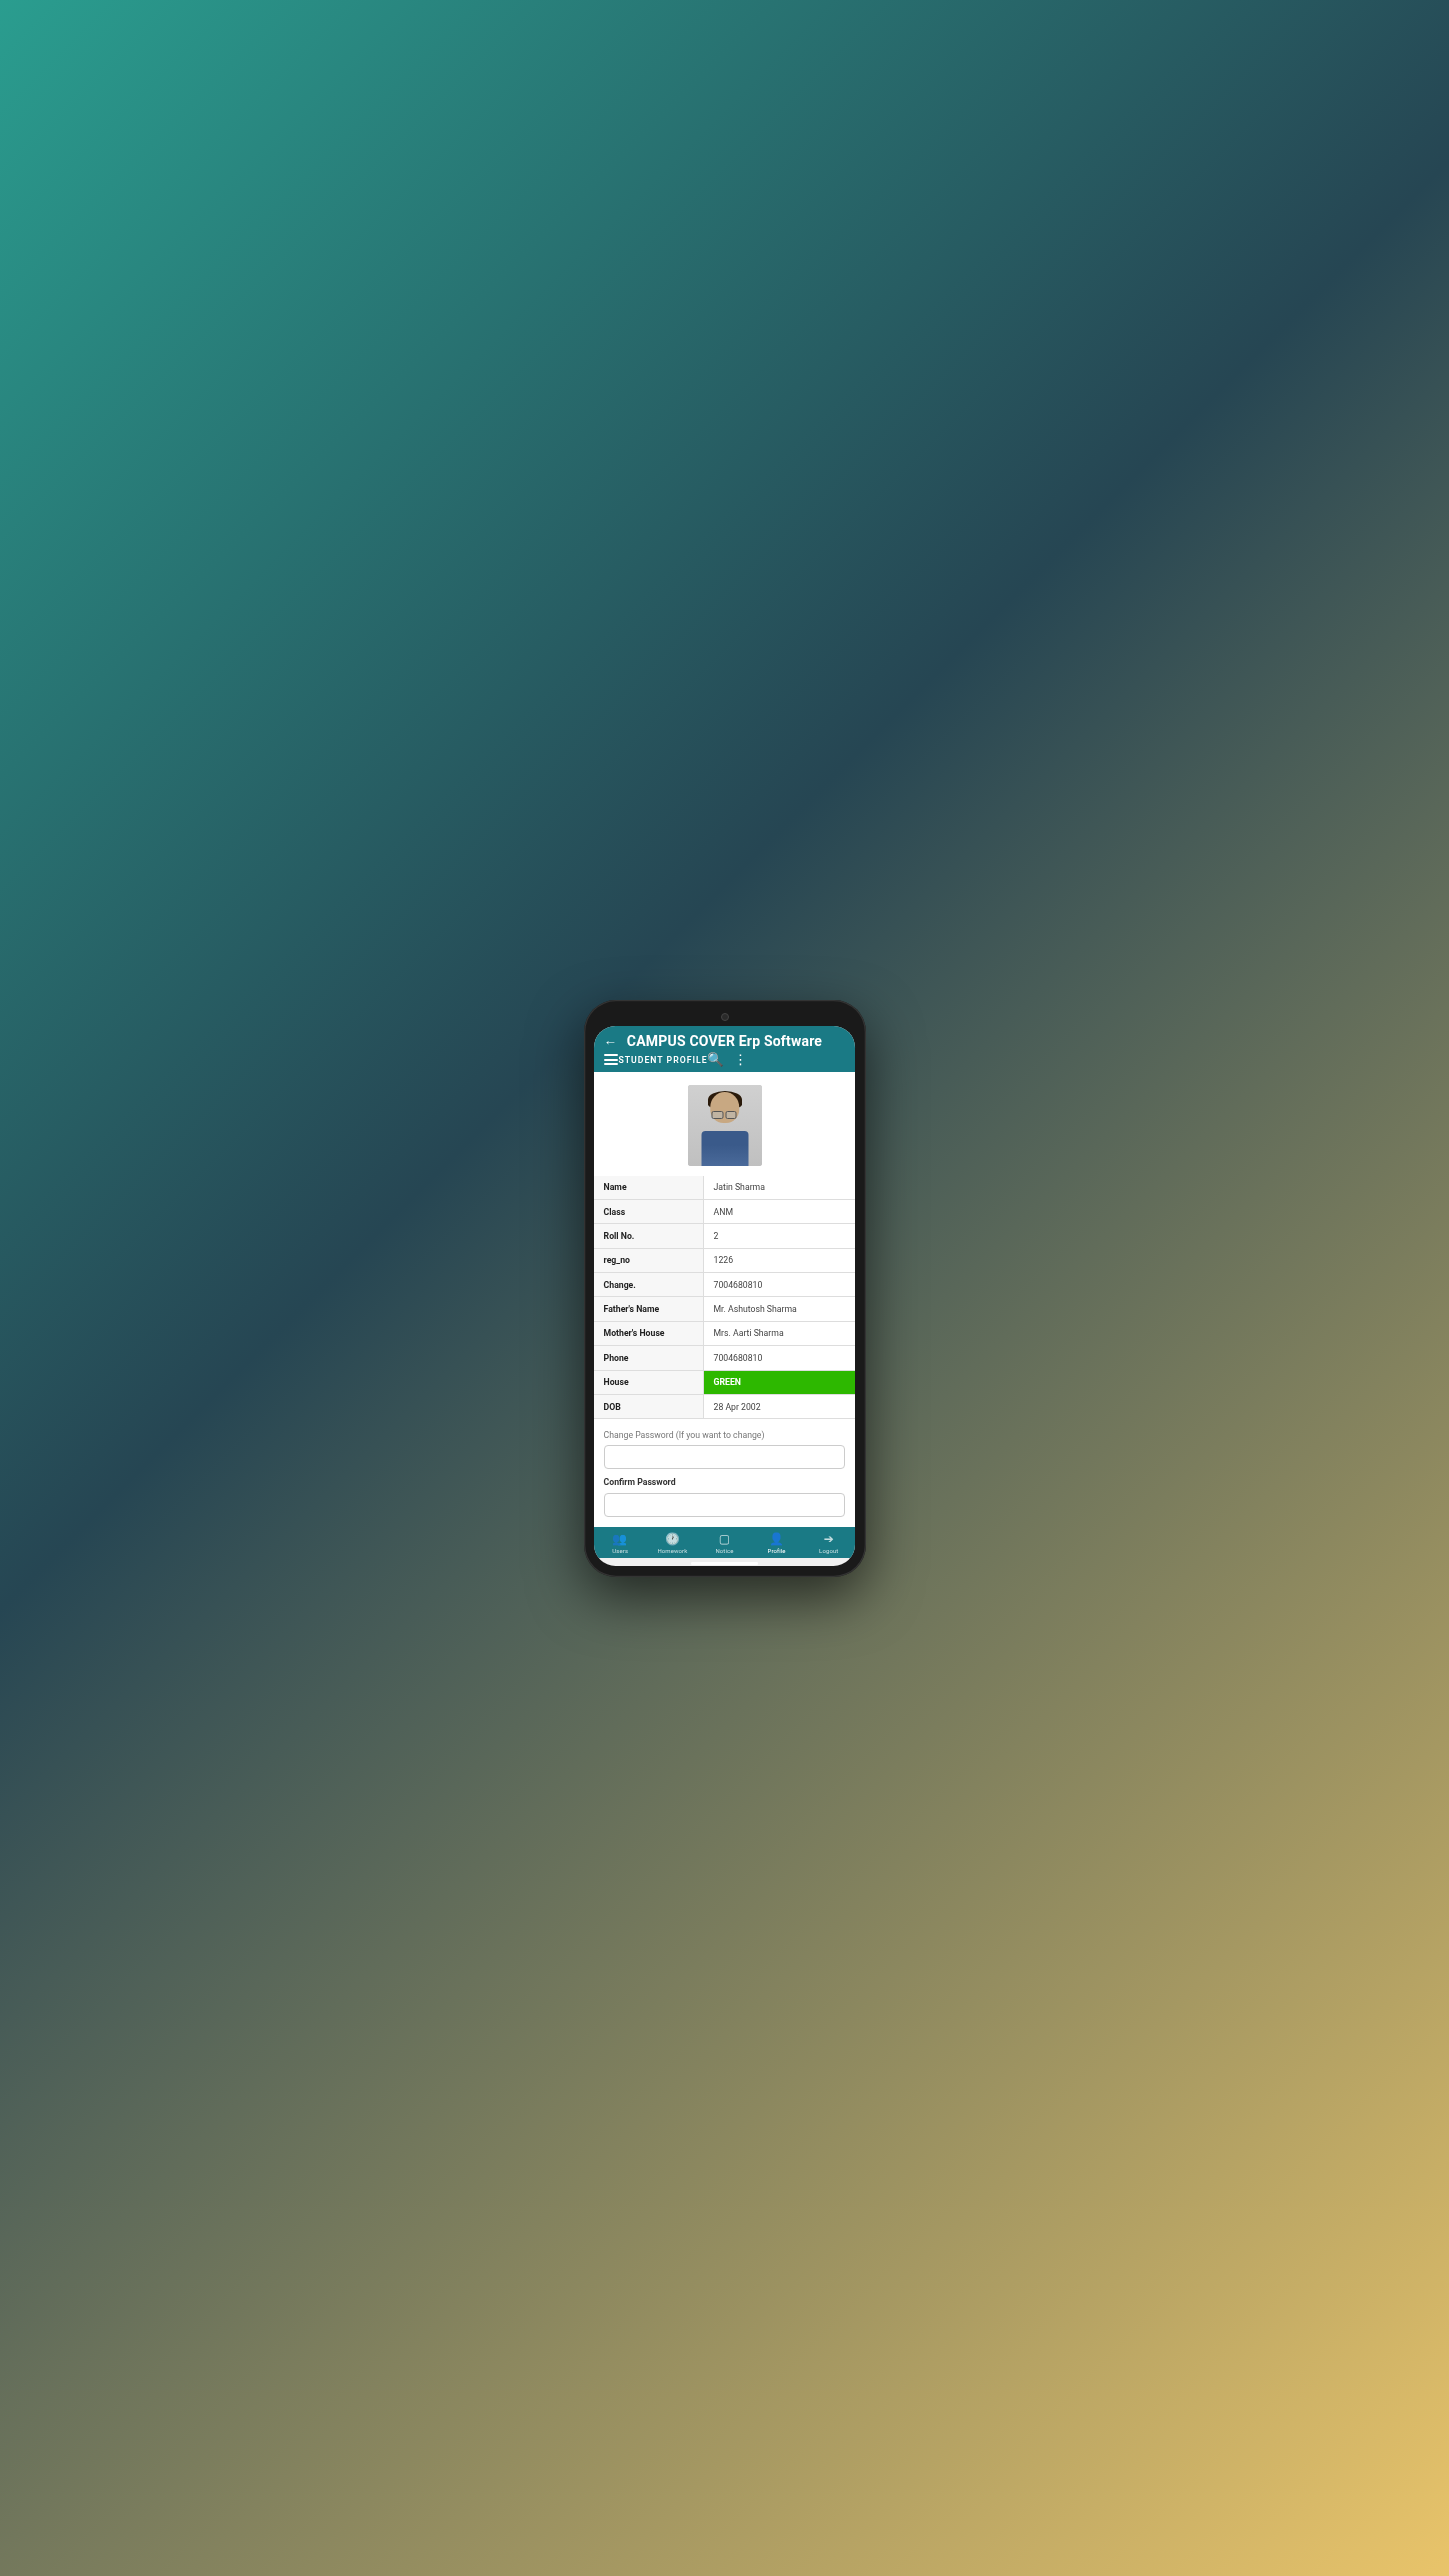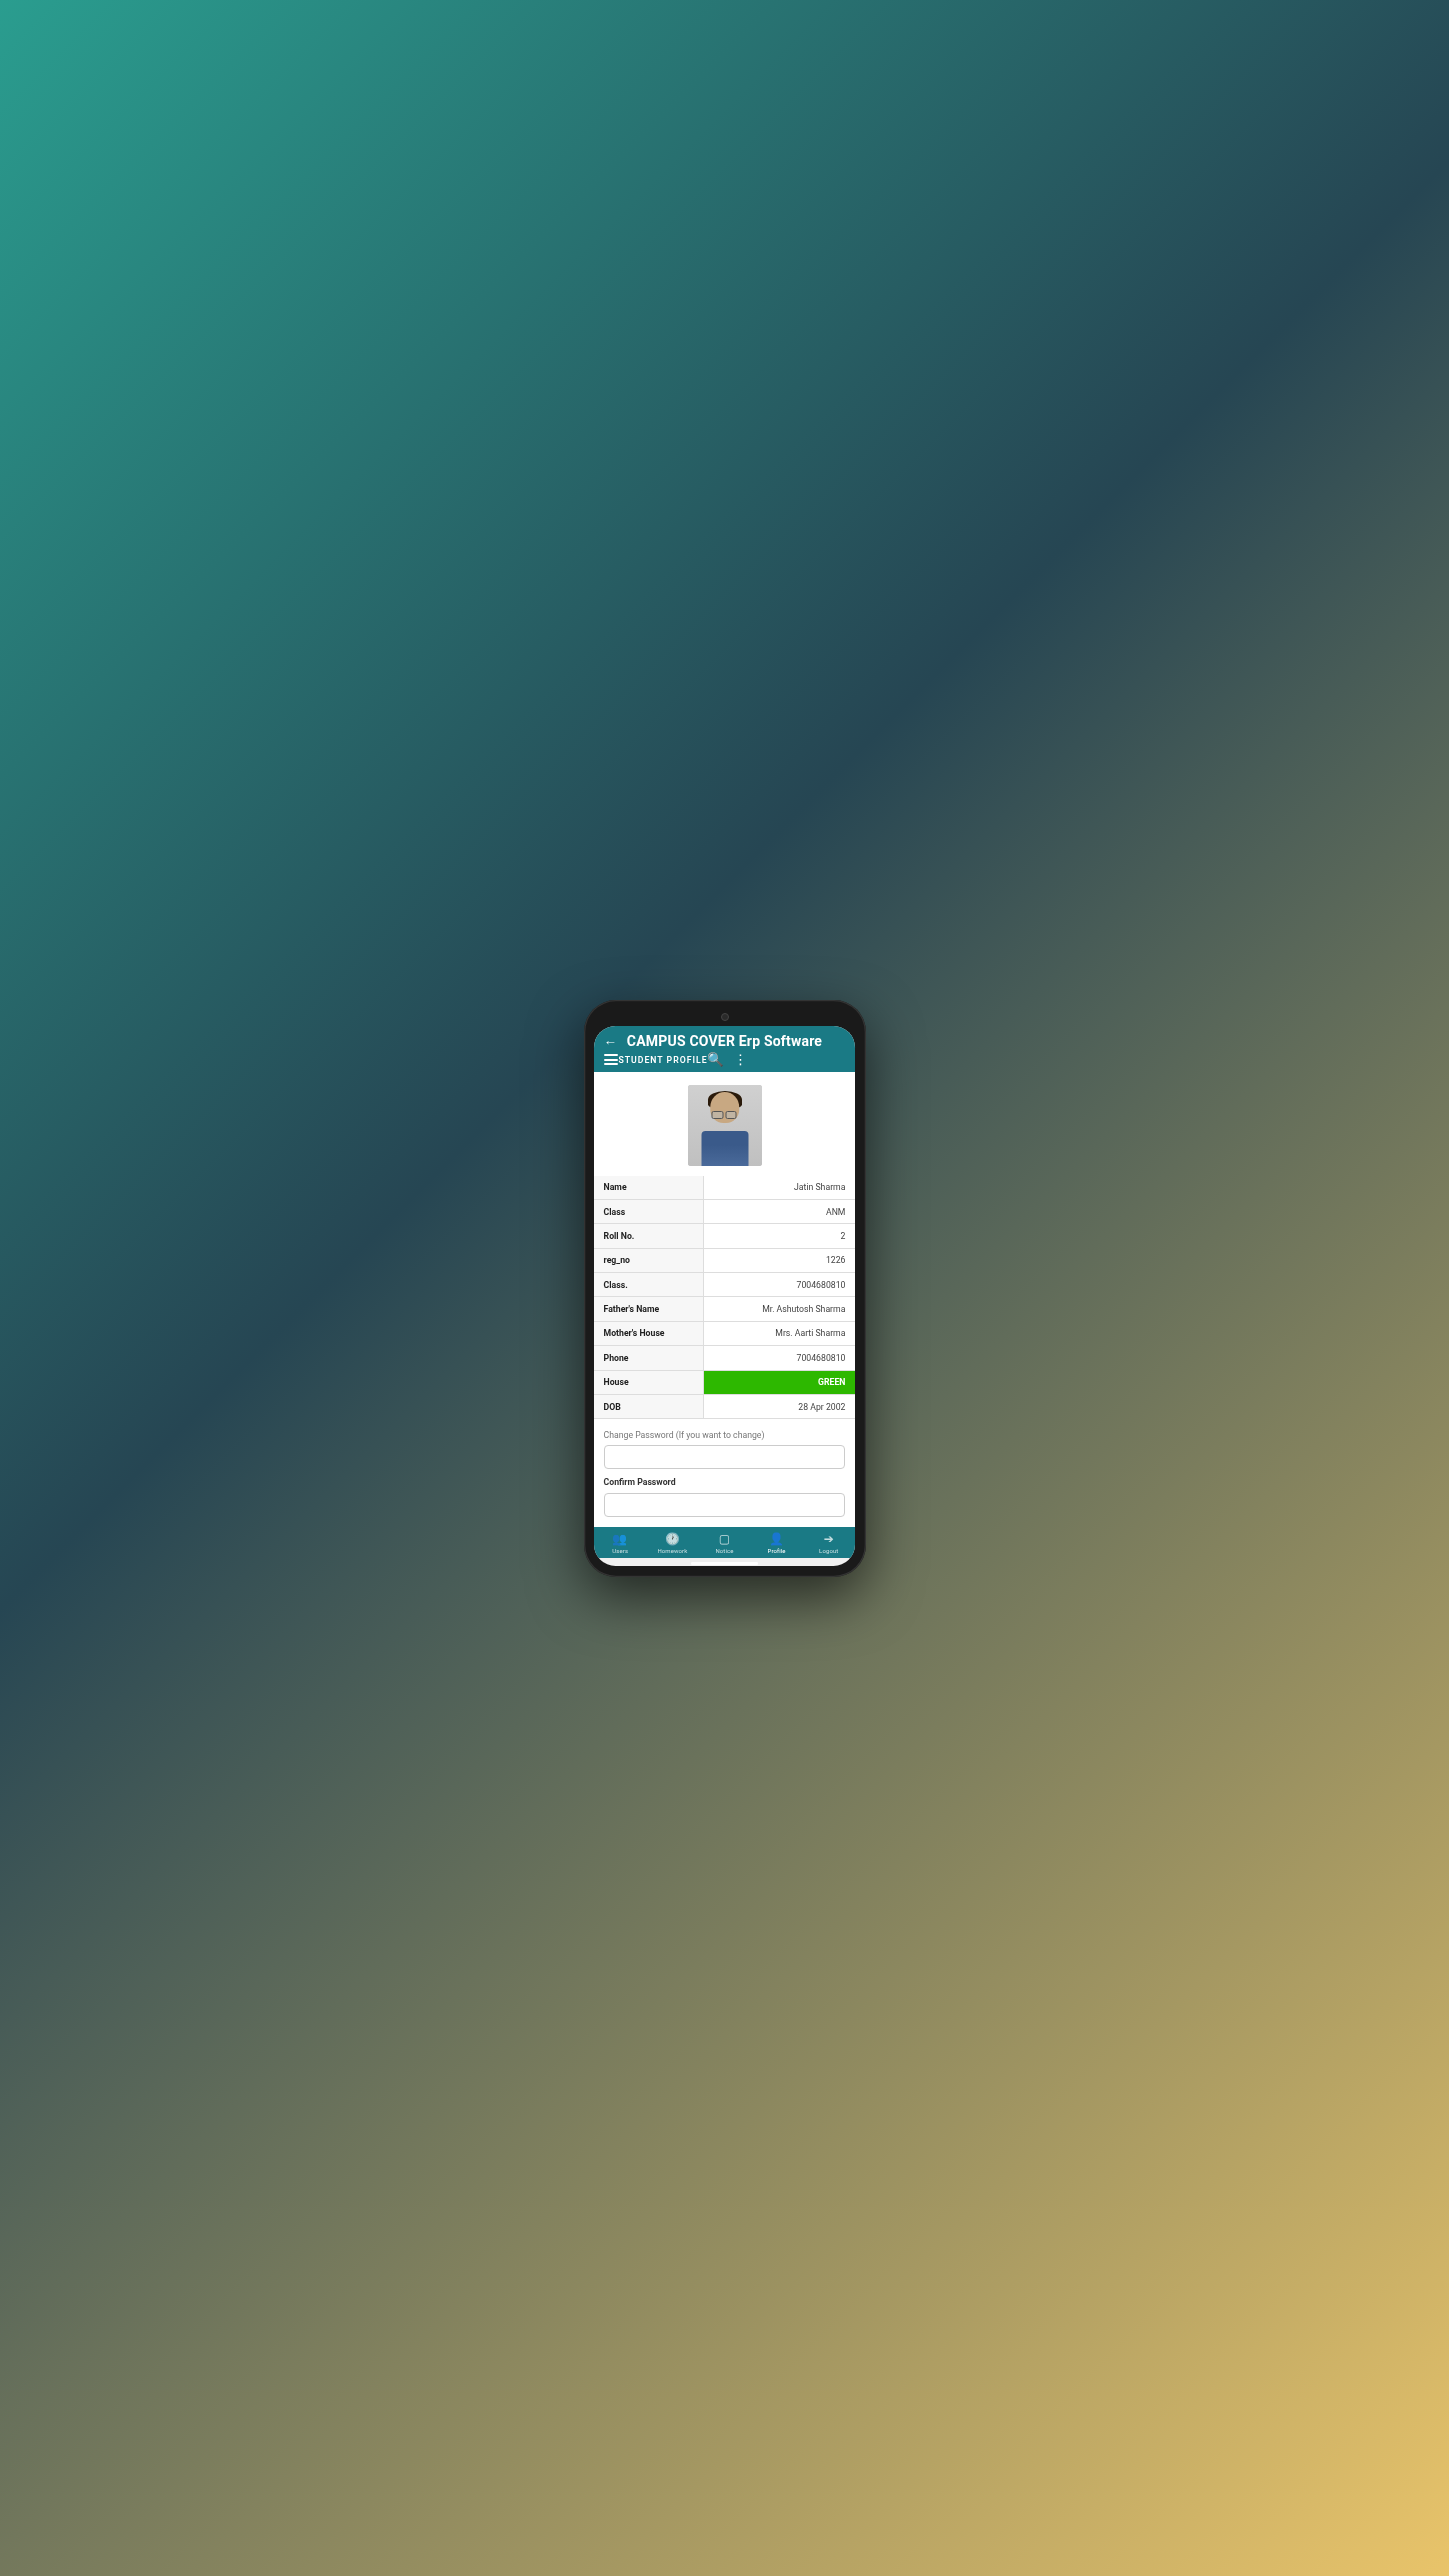--- a/index.html
+++ b/index.html
@@ -241,21 +241,20 @@
       font-weight: 700;
       color: #222;
       background: #f7f7f7;
       width: 42%;
       border-right: 0.7px solid #ddd;
     }
 
     .profile-table td:last-child {
       color: #444;
       background: white;
-      text-align: right;
     }
 
     .house-green {
       background: #2db800 !important;
       color: white !important;
       font-weight: 700;
       font-size: 9.4px;
       padding: 6.7px 9.4px !important;
     }
 
@@ -390,21 +389,21 @@
         </tr>
         <tr>
           <td>Roll No.</td>
           <td>2</td>
         </tr>
         <tr>
           <td>reg_no</td>
           <td>1226</td>
         </tr>
         <tr>
-          <td>Class.</td>
+          <td>Change.</td>
           <td>7004680810</td>
         </tr>
         <tr>
           <td>Father's Name</td>
           <td>Mr. Ashutosh Sharma</td>
         </tr>
         <tr>
           <td>Mother's House</td>
           <td>Mrs. Aarti Sharma</td>
         </tr>

